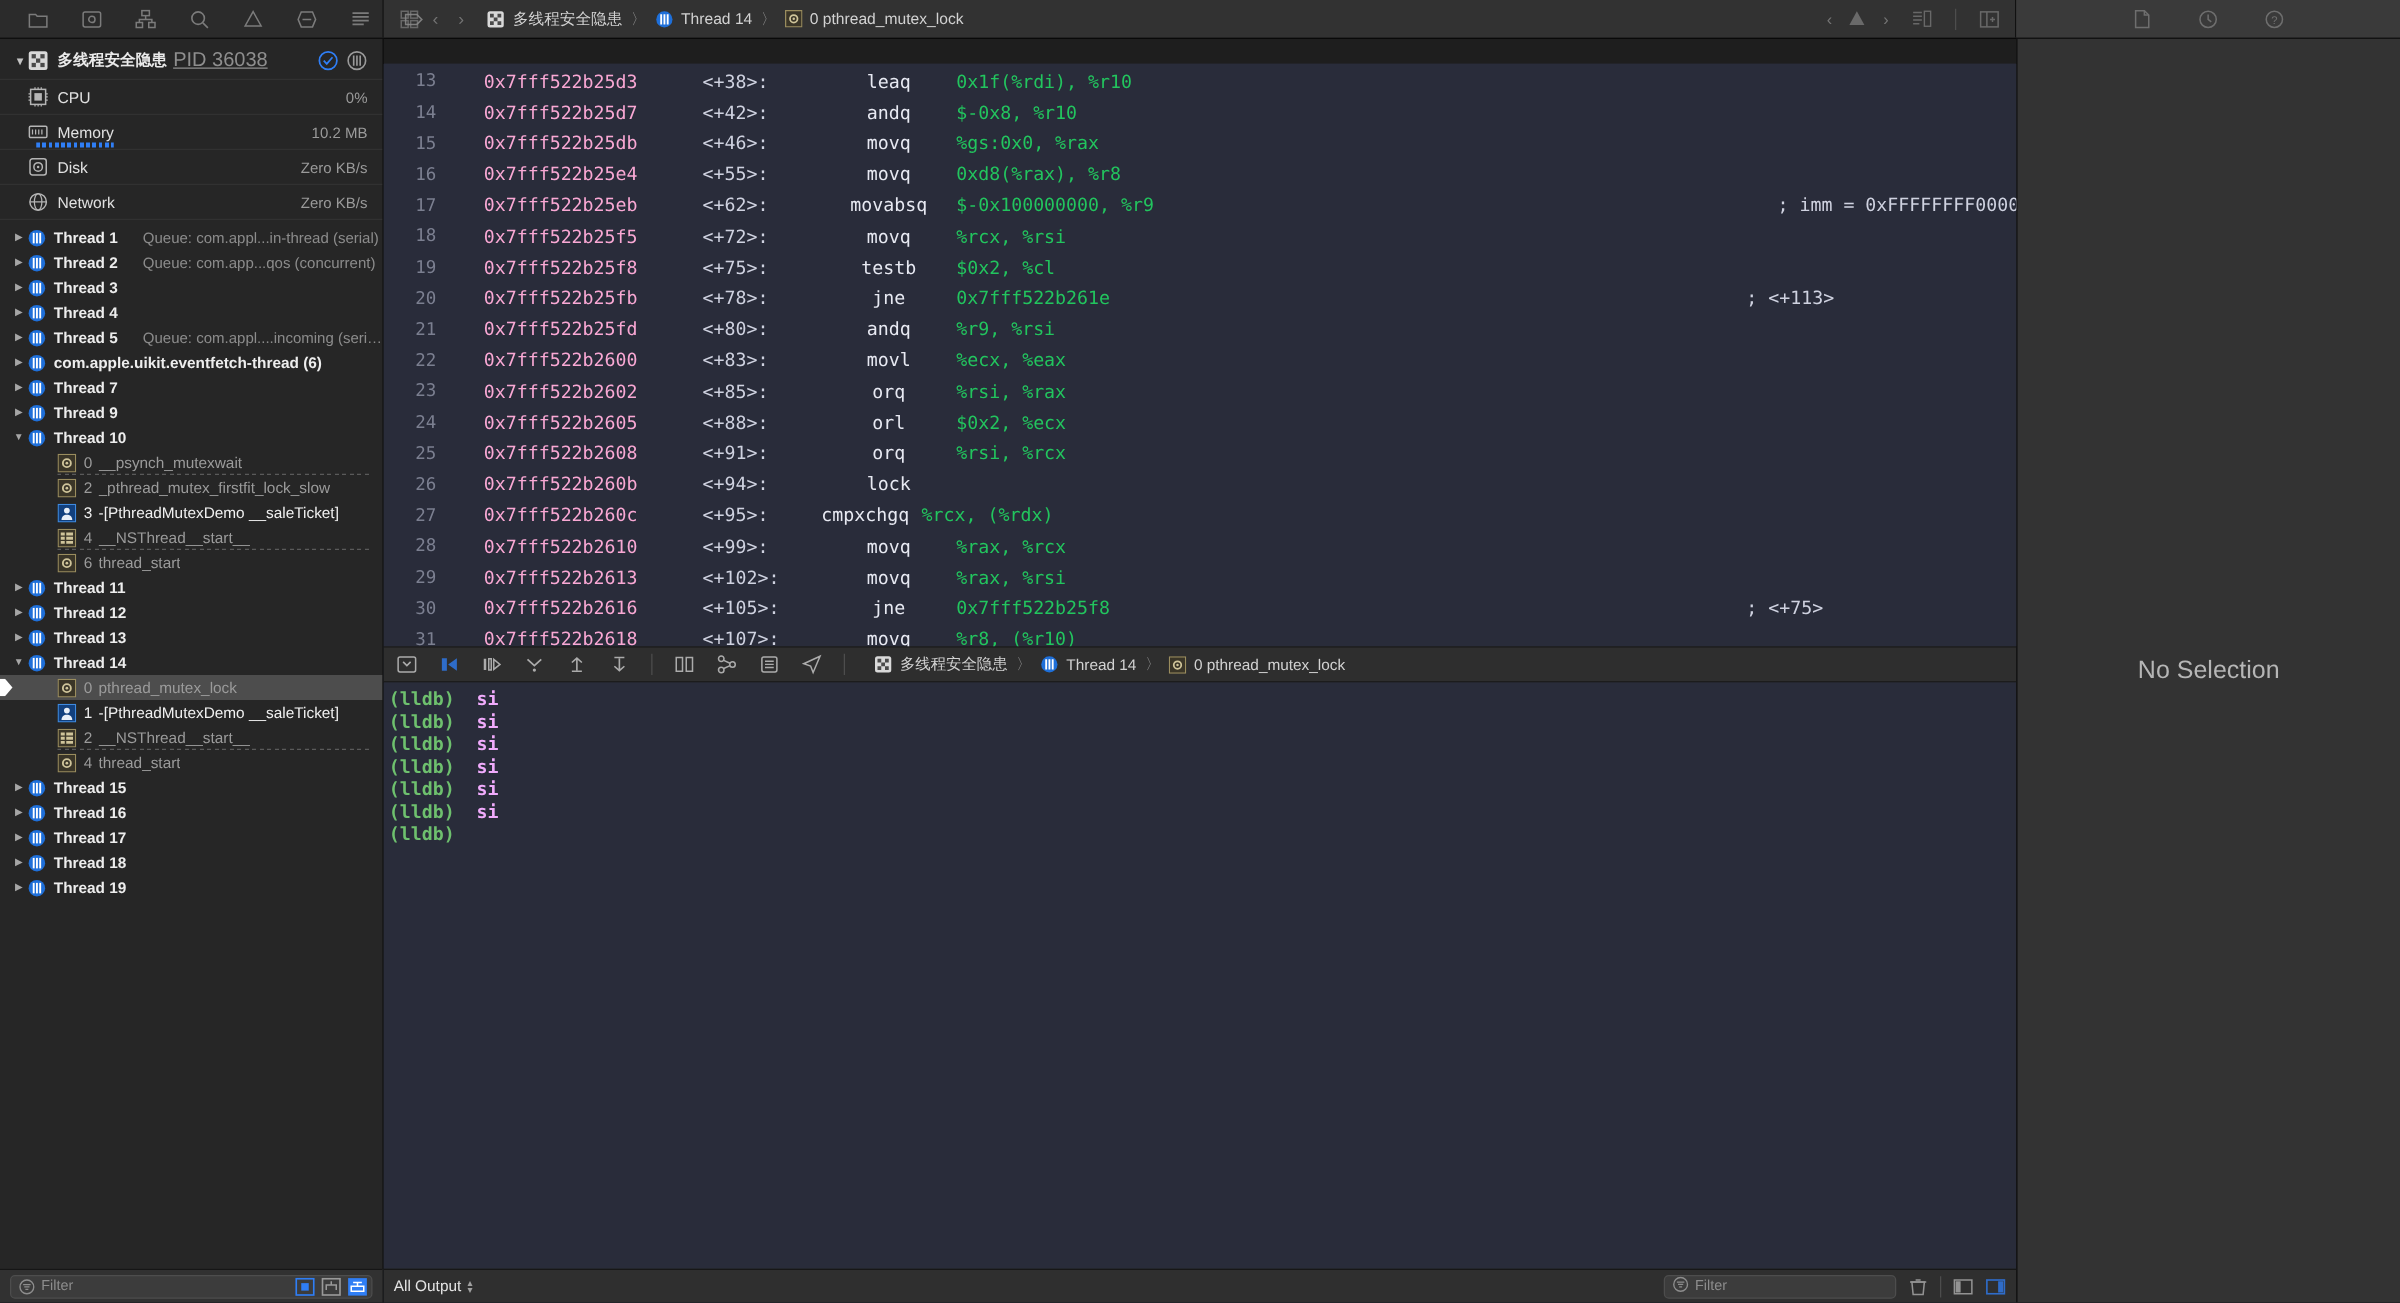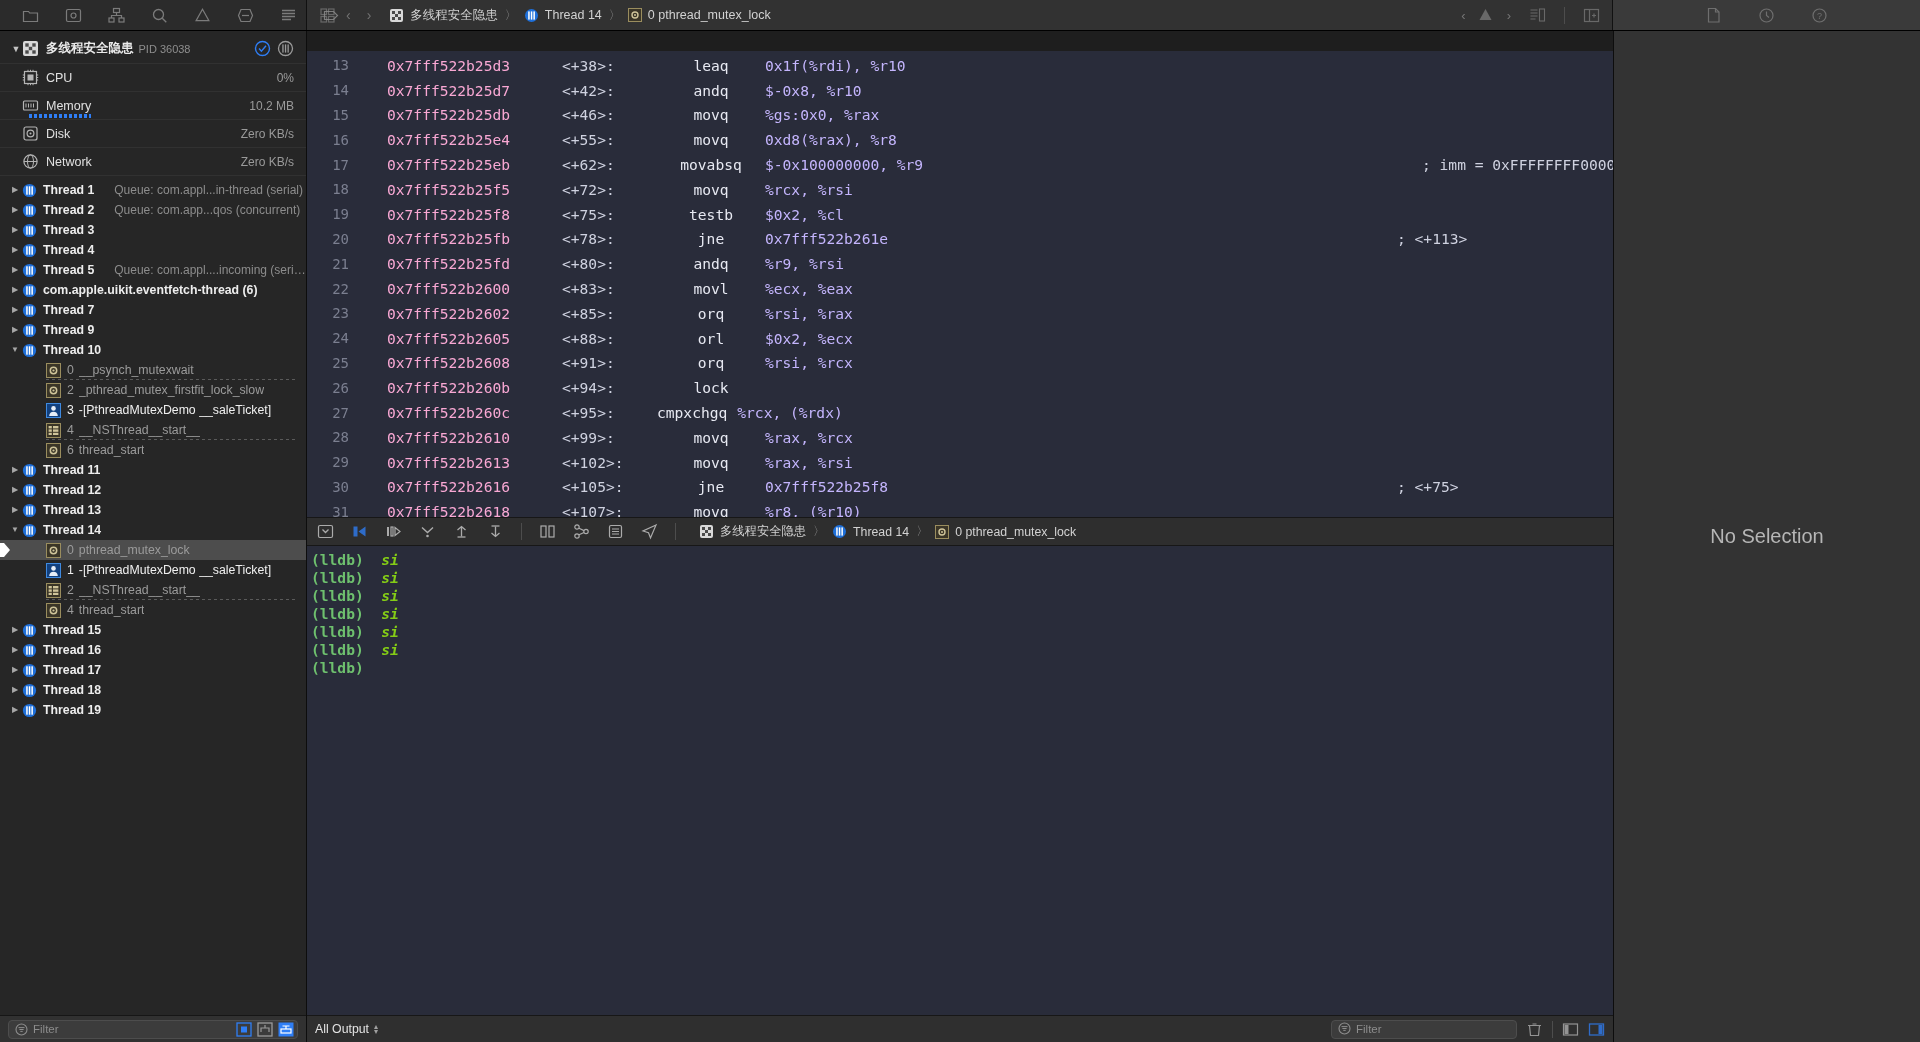--- a/index.html
+++ b/index.html
@@ -72,21 +72,21 @@
     position: relative;
     font-size: 12.5px; color: #e0e0e0;
     border-bottom: 1px solid #313131;
   }
   .gauge-row.proc { height: 30px; border-bottom: 1px solid #313131; }
   .gauge-row .disc {
     width: 12px; color: #c3c3c3; font-size: 9px; flex: 0 0 12px; text-align: center;
   }
   .gauge-ico { width: 17px; height: 17px; margin-right: 7px; flex: none; }
   .gauge-name { font-weight: 700; font-size: 12.5px; color: #eaeaea; }
-  .gauge-pid { color: #8e8e8e; font-weight: 400; margin-left: 5px; font-size: 11px; }
+  .gauge-pid { color: #8e8e8e; font-weight: 400; margin-left: 5px; font-size: 16px; text-decoration: underline; }
   .gauge-val { margin-left: auto; color: #9a9a9a; font-size: 12px; }
   .gauge-badges { margin-left: auto; display: flex; gap: 6px; align-items: center; }
   .badge-circ { width: 17px; height: 17px; }
   .mem-bar {
     position: absolute; left: 29px; bottom: 1px;
     height: 4px; width: 62px;
     background: repeating-linear-gradient(to right, #2f7ef5 0 3px, #262626 3px 5px);
   }
   .gauge-sub { font-size: 12.5px; color: #e0e0e0; }
 
@@ -152,21 +152,21 @@
   }
   .asm-line { display: flex; align-items: center; height: 24.8px; white-space: pre; position: relative; }
   .ln {
     width: 52px; min-width: 52px; text-align: right; padding-right: 10px;
     color: #7b7f90; font-size: 14px; flex: none;
   }
   .arrow-col { width: 28px; min-width: 28px; flex: none; color: #d6d8e2; font-size: 13.5px; text-align: center; }
   .addr { color: #f9a8d4; }
   .off  { color: #cfd2e0; }
   .mn   { color: #e7e9f2; text-align: center; }
-  .ops  { color: #c4b5fd; }
+  .ops  { color: #22c55e; }
   .cmt  { color: #cfd2e0; }
   .col-addr { width: 175px; min-width: 175px; flex: none; }
   .col-off  { width: 95px;  min-width: 95px;  flex: none; }
   .col-mn   { width: 108px; min-width: 108px; flex: none; }
   .col-ops  { flex: 0 1 auto; }
   .cmt-wrap { position: absolute; left: 1090px; white-space: pre; }
 
   
   .debugbar {
     height: 29px; min-height: 29px;
@@ -178,21 +178,21 @@
   .db-jump { display: flex; align-items: center; gap: 6px; font-size: 12.3px; color: #d2d2d2; margin-left: 6px; white-space: nowrap; }
 
   
   .console {
     flex: 1; background: #292c3a; min-height: 0; overflow: hidden;
     font-family: "DejaVu Sans Mono", monospace;
     font-size: 14.6px; padding: 5px 0 0 4px;
   }
   .cline { height: 18px; white-space: pre; }
   .prompt { color: #6ec06e; font-weight: 700; }
-  .ccmd { color: #84cc16; font-weight: 700; font-style: italic; }
+  .ccmd { color: #f0abfc; font-weight: 700; }
 
   .console-bar {
     height: 27px; min-height: 27px; background: #2f2f2f;
     border-top: 1px solid #171717;
     display: flex; align-items: center; padding: 0 8px; gap: 6px;
   }
   .allout { color: #e4e4e4; font-size: 12.3px; display: flex; align-items: center; gap: 5px; }
   .stepper { display: flex; flex-direction: column; line-height: 5px; color: #a0a0a0; font-size: 8px; }
   .cb-right { margin-left: auto; display: flex; align-items: center; gap: 9px; }
   .cfilter {

